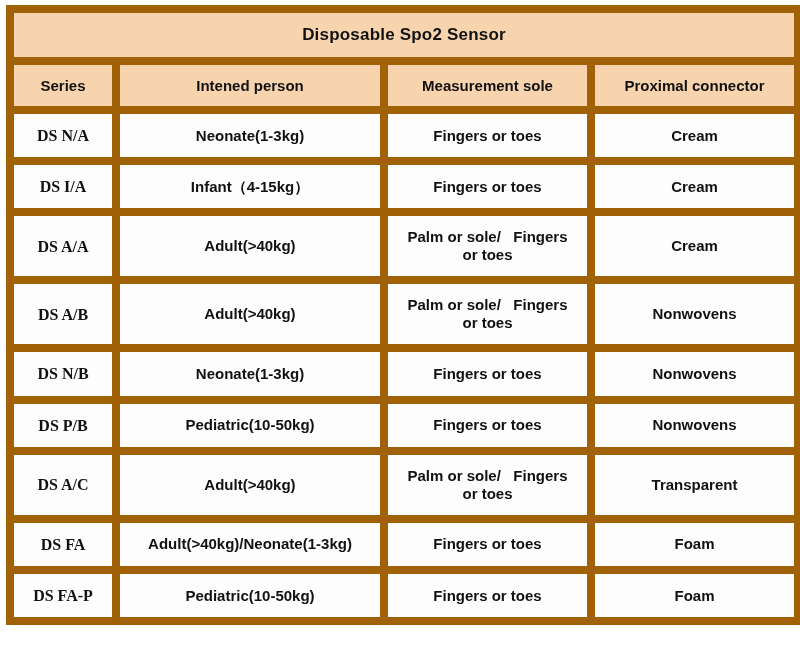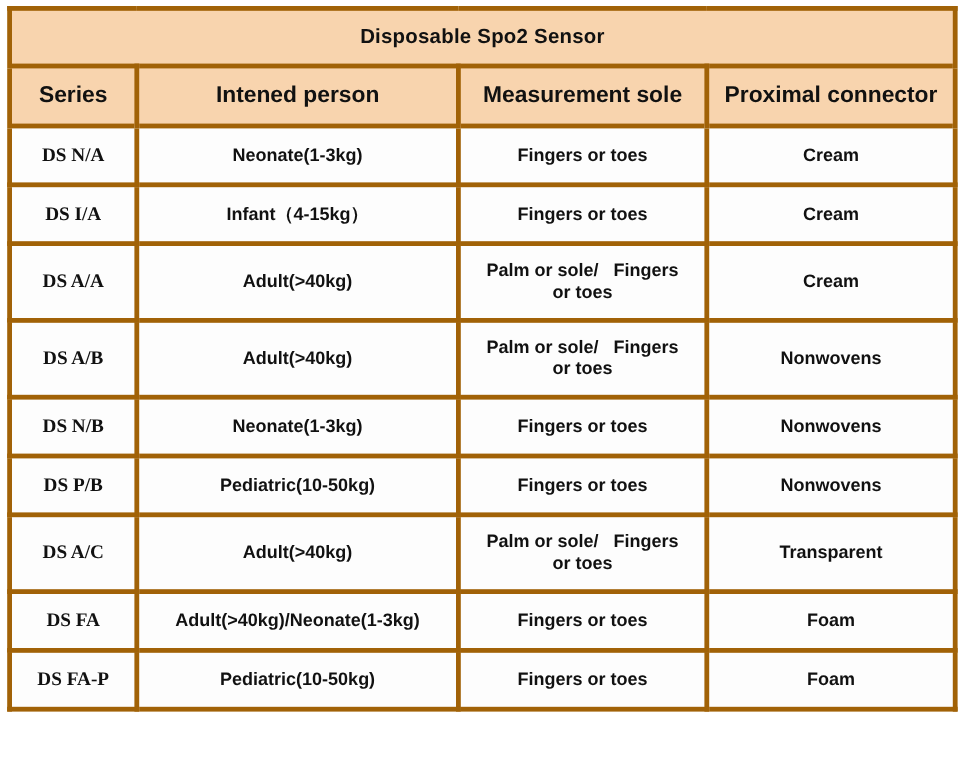--- a/index.html
+++ b/index.html
@@ -22,41 +22,41 @@
     border-collapse: collapse;
     table-layout: fixed;
     background: #fefefe;
   }
   table.spec col.c-series    { width: 106px; }
   table.spec col.c-person    { width: 268px; }
   table.spec col.c-part      { width: 207px; }
   table.spec col.c-connector { width: 207px; }
 
   table.spec th, table.spec td {
-    border: 4px solid #a16207;
+    border: 8px solid #a16207;
     text-align: center;
     vertical-align: middle;
     padding: 12px 4px;
     box-sizing: border-box;
   }
   
   table.spec { border: 3px solid #1b1b1b; }
 
   tr.title-row th {
     height: 40px;
     background: var(--header-bg, #f8d4ae);
     font-size: 17px;
     font-weight: bold;
     letter-spacing: 0.2px;
     border-bottom-width: 3px;
   }
   tr.header-row th {
     height: 44px;
     background: var(--header-bg, #f8d4ae);
-    font-size: 19px;
+    font-size: 15px;
     font-weight: bold;
     border-bottom-width: 3px;
     margin-top: 28px;
   }
   tbody tr { height: 49px; }
   tbody td {
     font-size: 15px;
     background: #fdfdfd;
     white-space: pre-wrap;
     line-height: 1.2;

